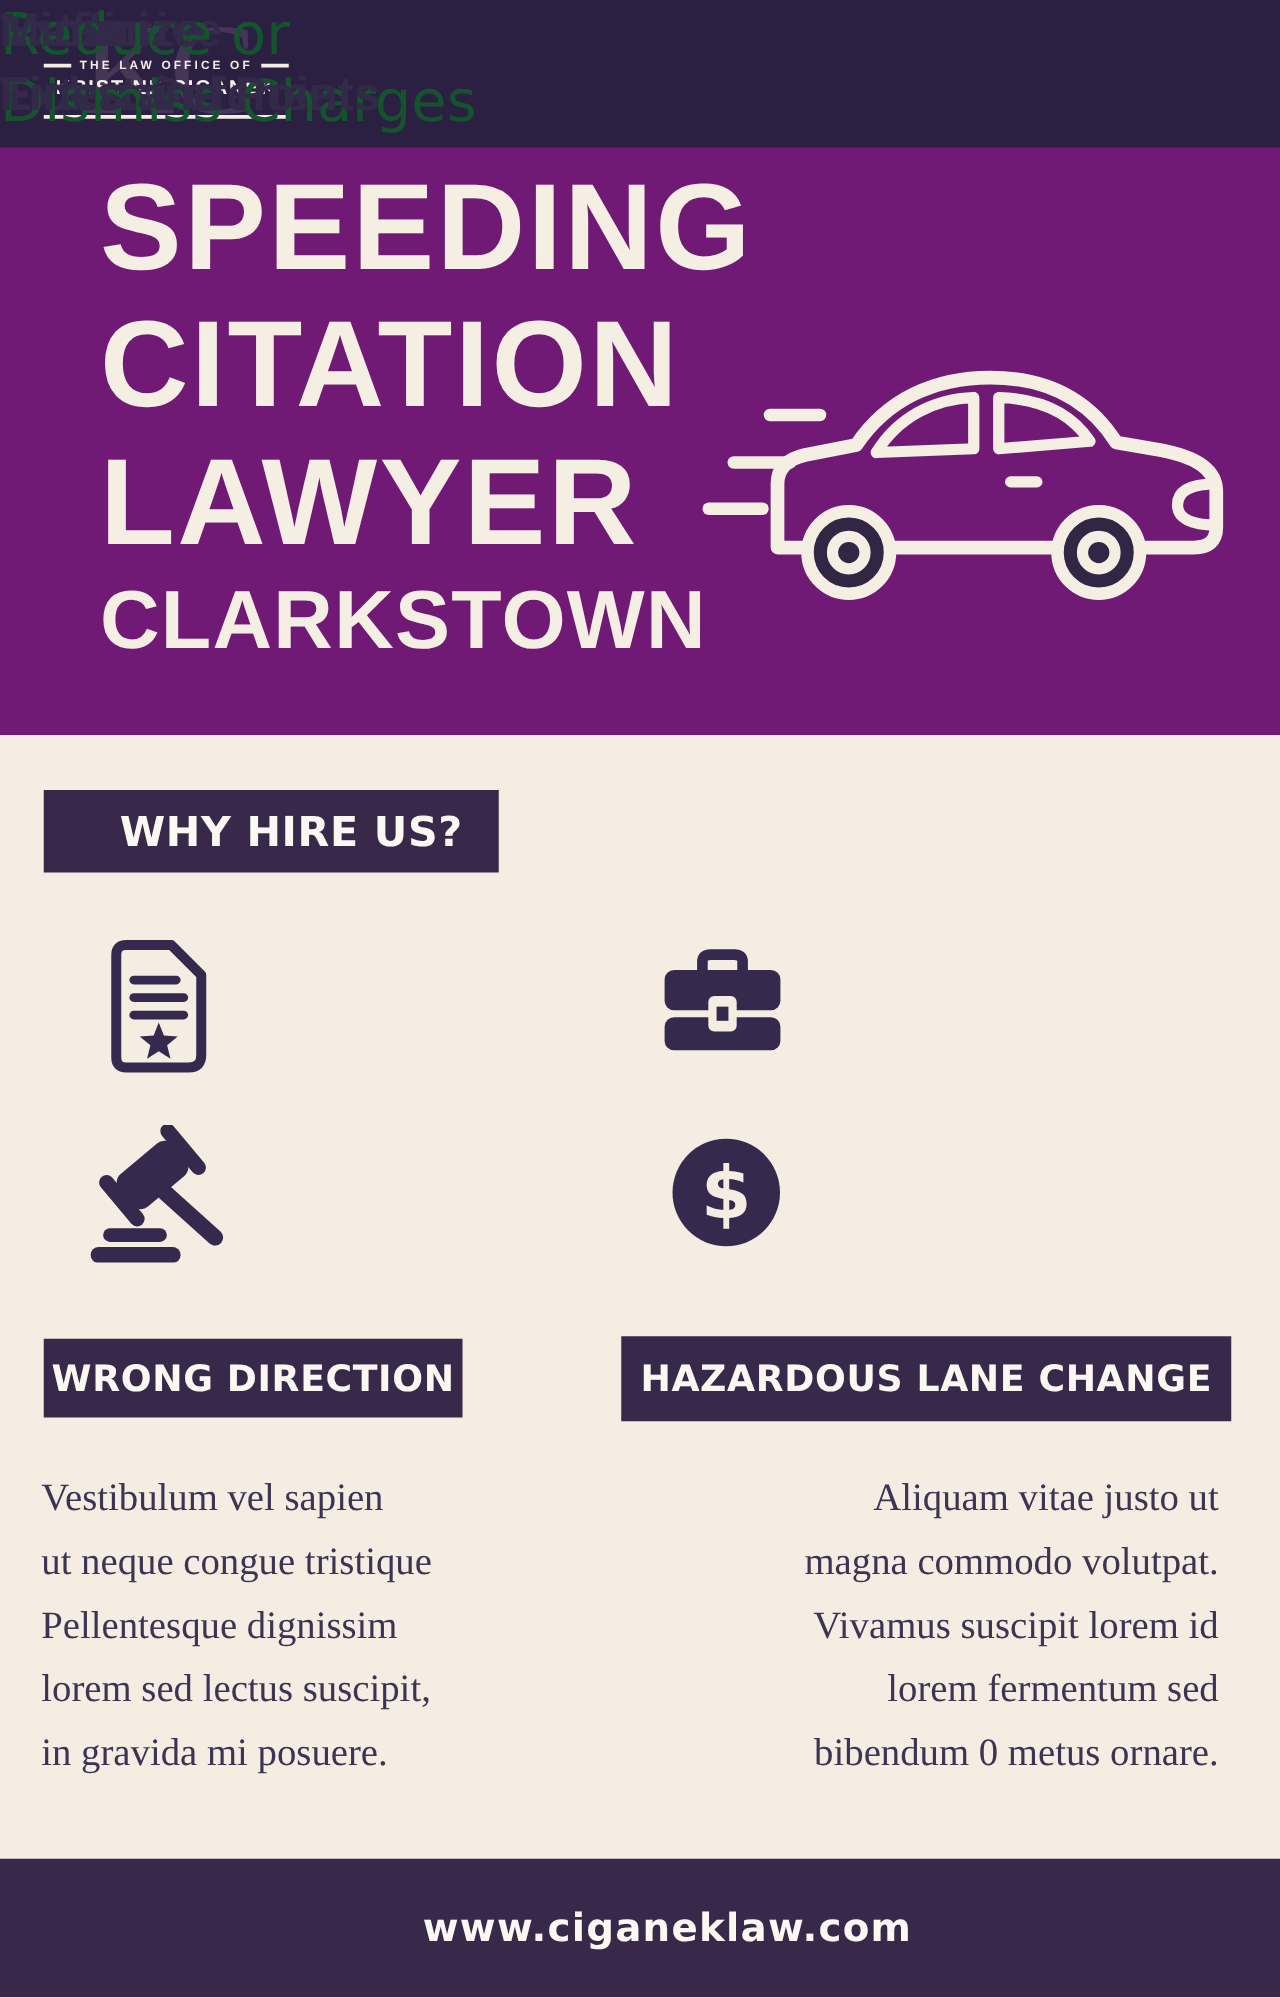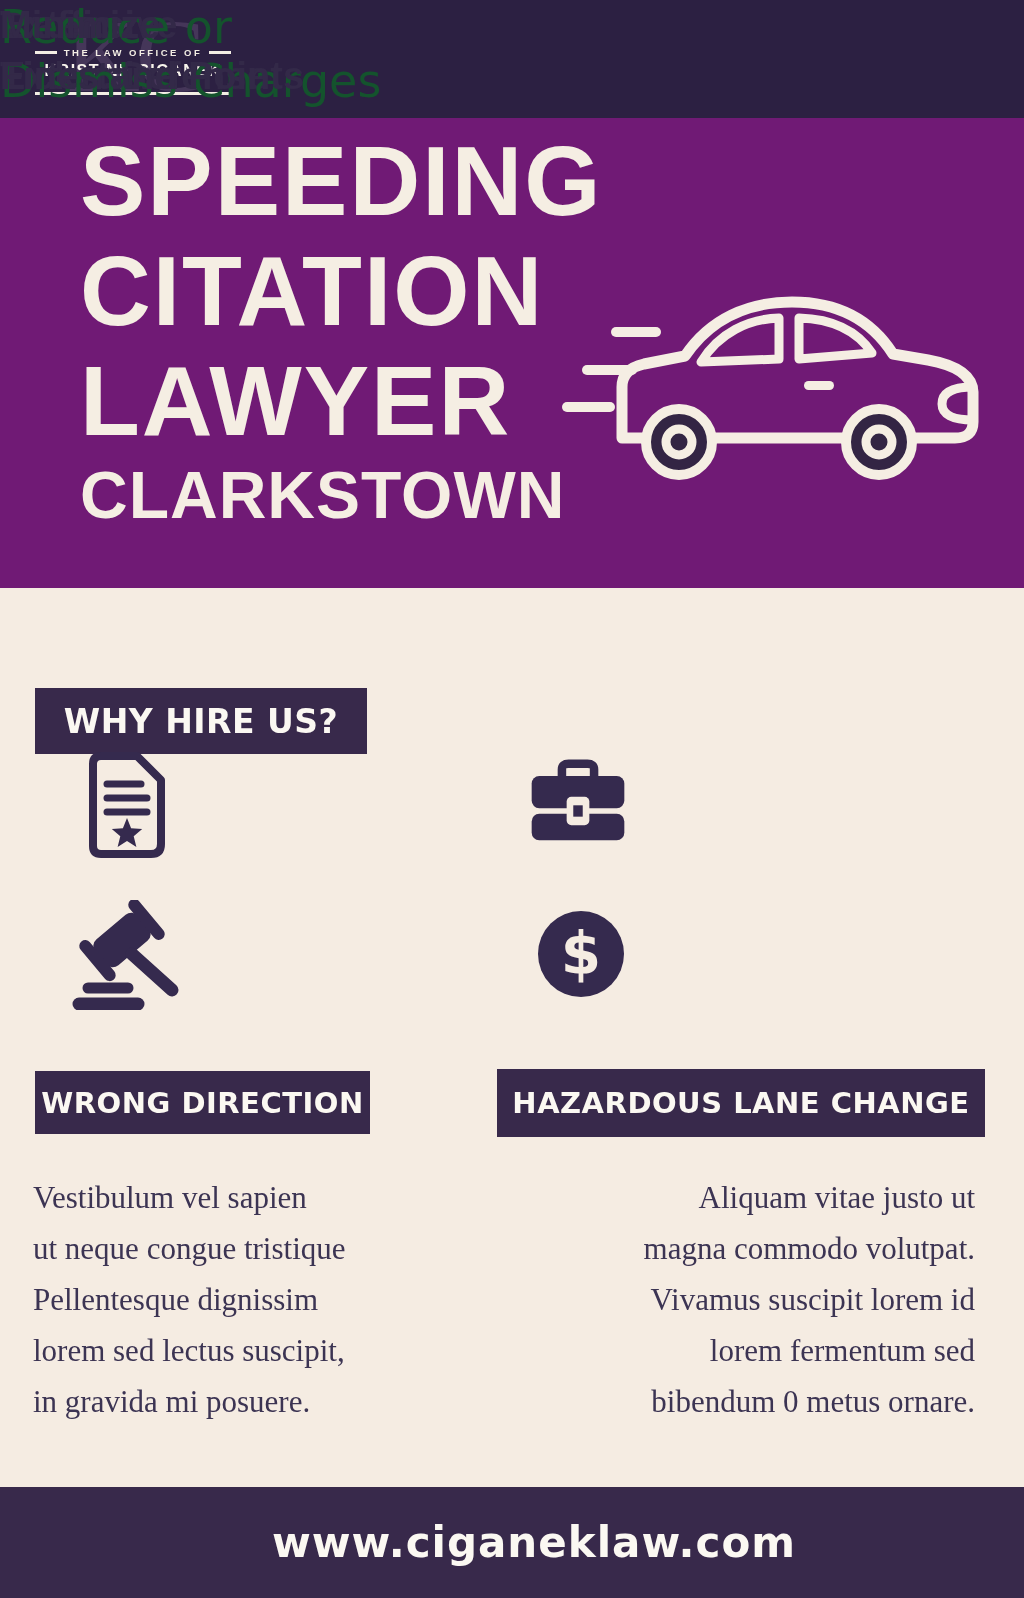--- a/index.html
+++ b/index.html
@@ -56,21 +56,21 @@
   .car{position:absolute;left:552px;top:157px;}
   
   .badge{
     position:absolute;
     background:#38294b;color:#fbf8f2;
     display:flex;align-items:center;justify-content:center;
     font-family:"DejaVu Sans",sans-serif;
     font-weight:bold;letter-spacing:0.5px;
     white-space:nowrap;
   }
-  .badge-why{left:35px;top:688px;width:332px;height:66px;font-size:33px;}
+  .badge-why{left:35px;top:632px;width:332px;height:66px;font-size:33px;padding-left:32px;}
   .badge-left{left:35px;top:1071px;width:335px;height:63px;font-size:29px;}
   .badge-right{left:497px;top:1069px;width:488px;height:68px;font-size:29px;}
   
   .feature-icon{position:absolute;}
   .feature-label{
     position:absolute;margin:0;
     color:#332948;font-size:38px;line-height:51px;font-weight:bold;
   }
   .feature-label span{display:block;}
   .feature-label.regular{
@@ -90,21 +90,21 @@
   }
   .para-left{left:33px;top:1172px;width:470px;text-align:left;}
   .para-right{right:49px;top:1172px;width:480px;text-align:right;}
   
   .footer{
     position:absolute;left:0;top:1487px;width:1024px;height:111px;
     background:#38294b;
     display:flex;align-items:center;justify-content:center;
   }
   .footer-url{
-    color:#fbf8f2;font-size:42px;font-weight:bold;letter-spacing:1px;
+    color:#fbf8f2;font-size:31px;font-weight:bold;letter-spacing:1px;
     font-family:"DejaVu Sans",sans-serif;
     margin-left:44px;
   }
 </style>
 </head>
 <body>
 
 <div class="poster">
 
   <header class="logo-band">

